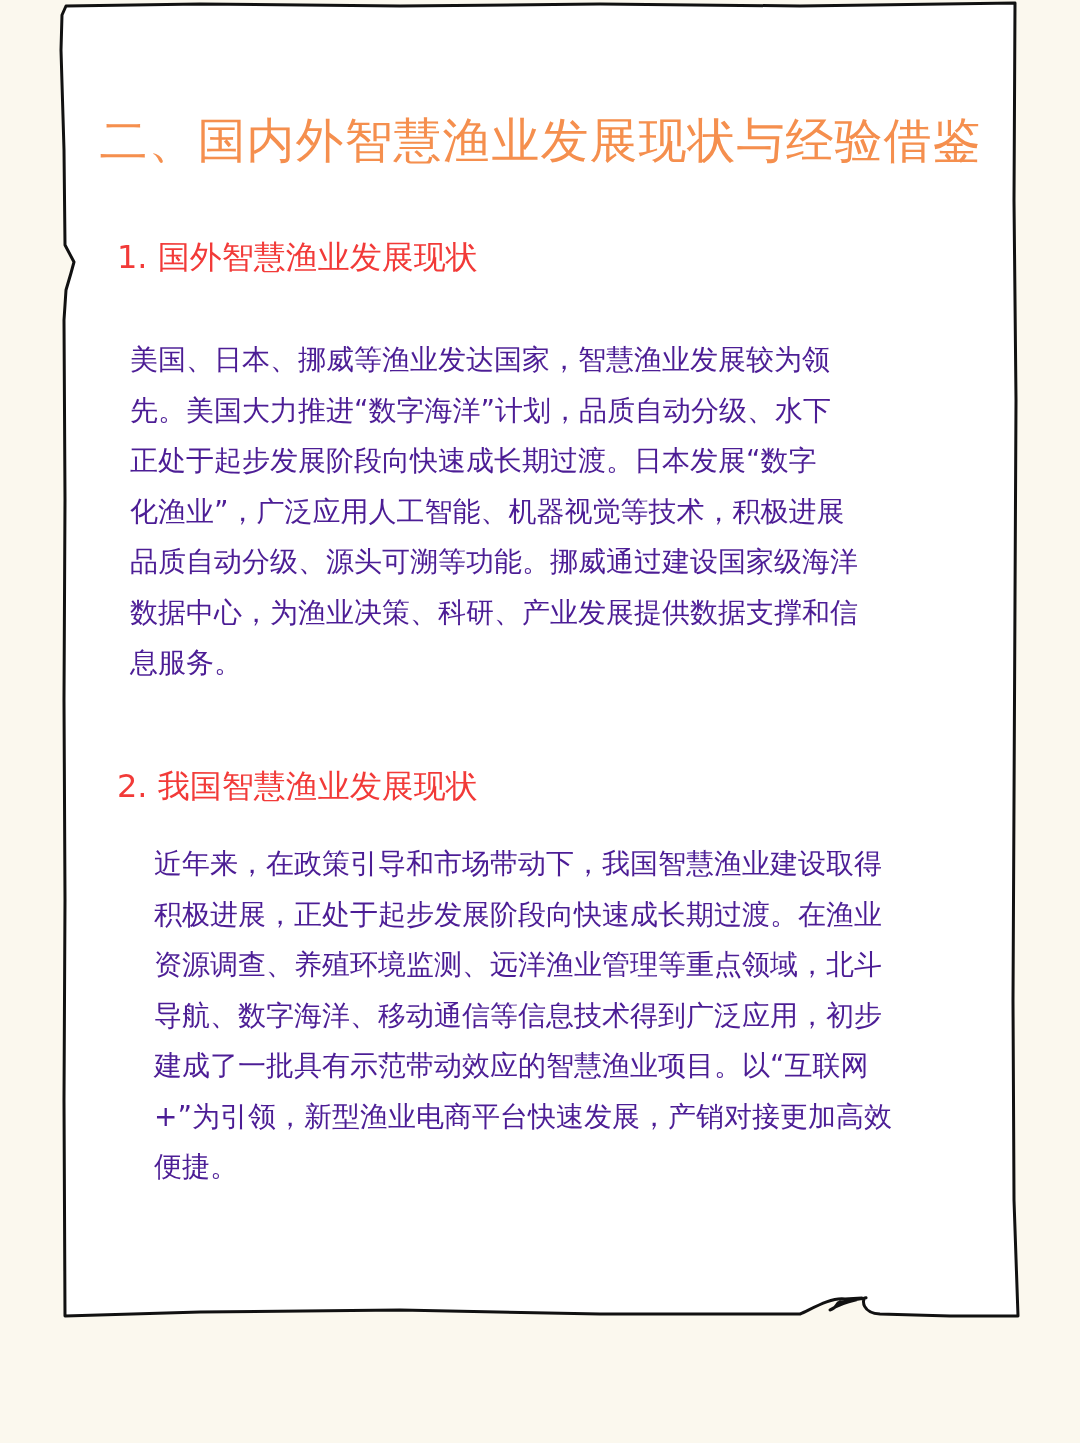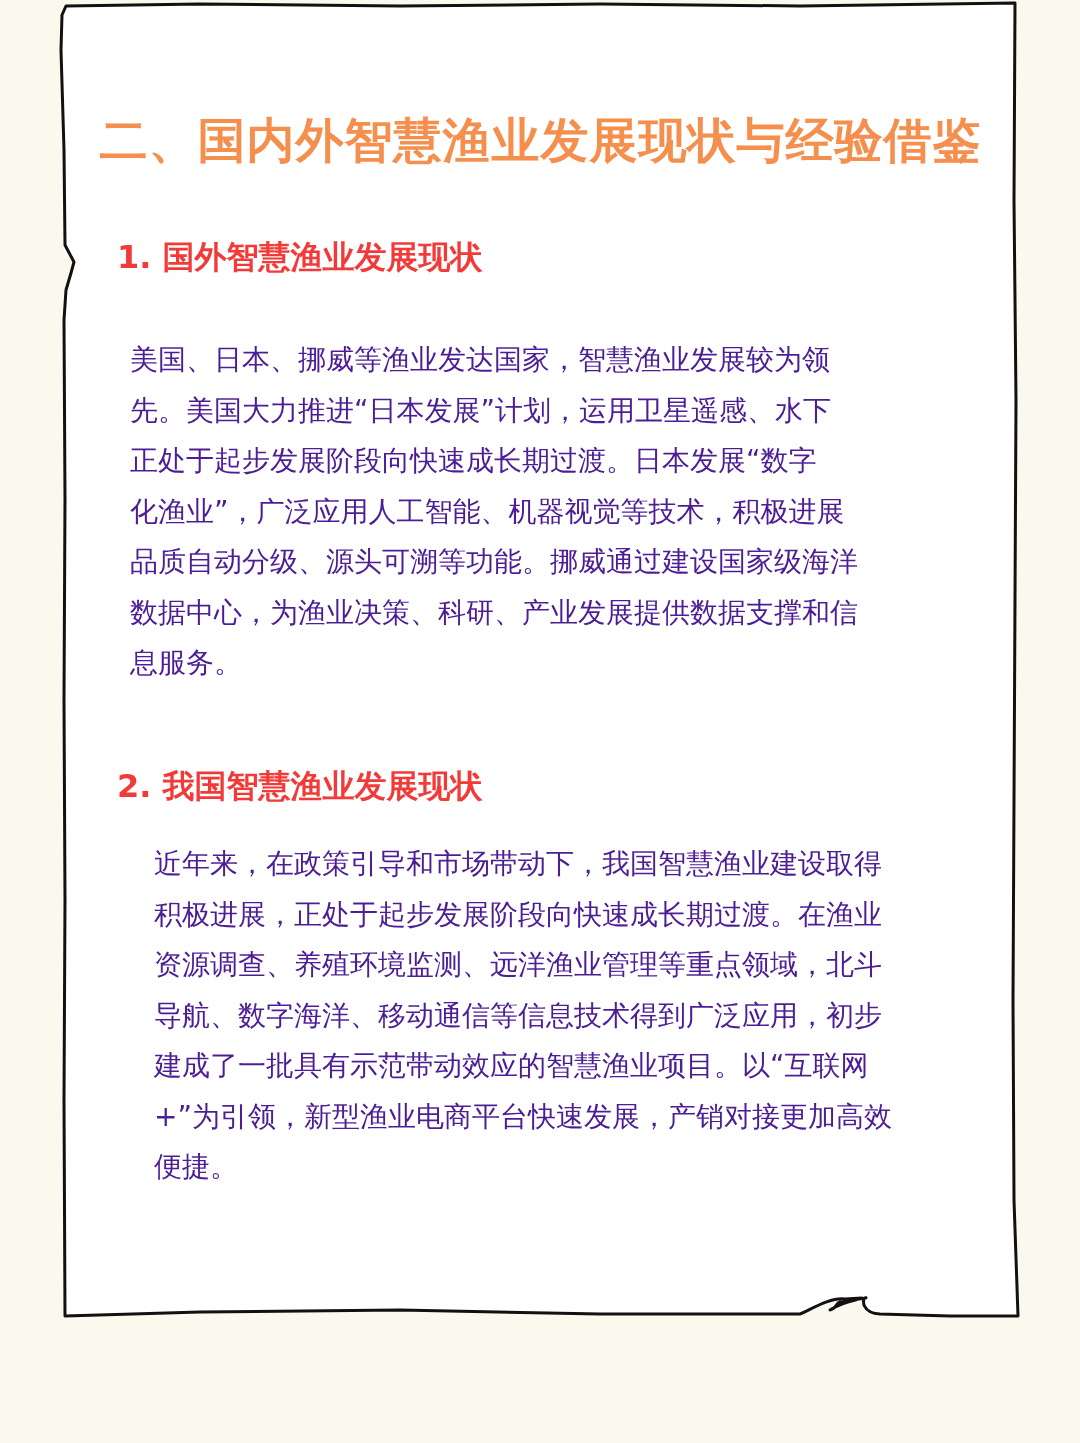--- a/index.html
+++ b/index.html
@@ -28,30 +28,30 @@
       width: 1080px;
       height: 1443px;
     }
     .main-title {
       position: absolute;
       left: 63px;
       width: 955px;
       top: 108px;
       text-align: center;
       font-size: 48px;
-      font-weight: bold;
+      font-weight: normal;
       line-height: 64px;
       letter-spacing: 1px;
       white-space: nowrap;
     }
     .section-heading {
       position: absolute;
       left: 117px;
       font-size: 32px;
-      font-weight: bold;
+      font-weight: normal;
       line-height: 44px;
       white-space: nowrap;
     }
     .paragraph {
       position: absolute;
       left: 130px;
       width: 860px;
       font-size: 28px;
       line-height: 50.5px;
       color: #4c1d95;
@@ -81,21 +81,21 @@
            L 64 150 L 61 50 L 62 15 Z" fill="#FFFFFF" stroke="#111111" stroke-width="3" stroke-linejoin="round"></path>
 </svg>
 
 <div class="content">
   <div class="main-title" style="color:#F58F4E;">二、国内外智慧渔业发展现状与经验借鉴</div>
 
   <div class="section-heading" style="top:235px; color:#F23A38;">1. 国外智慧渔业发展现状</div>
 
   <div class="paragraph" style="top:335px;">
     <span class="line"> 美国、日本、挪威等渔业发达国家，智慧渔业发展较为领</span>
-    <span class="line">先。美国大力推进“日本发展”计划，运用卫星遥感、水下</span>
+    <span class="line">先。美国大力推进“数字海洋”计划，品质自动分级、水下</span>
     <span class="line">正处于起步发展阶段向快速成长期过渡。日本发展“数字</span>
     <span class="line">化渔业”，广泛应用人工智能、机器视觉等技术，积极进展</span>
     <span class="line">品质自动分级、源头可溯等功能。挪威通过建设国家级海洋</span>
     <span class="line">数据中心，为渔业决策、科研、产业发展提供数据支撑和信</span>
     <span class="line">息服务。</span>
   </div>
 
   <div class="section-heading" style="top:723px; color:#F23A38;margin-top:41px;">2. 我国智慧渔业发展现状</div>
 
   <div class="paragraph" style="top:839px;margin-left:24px;">

